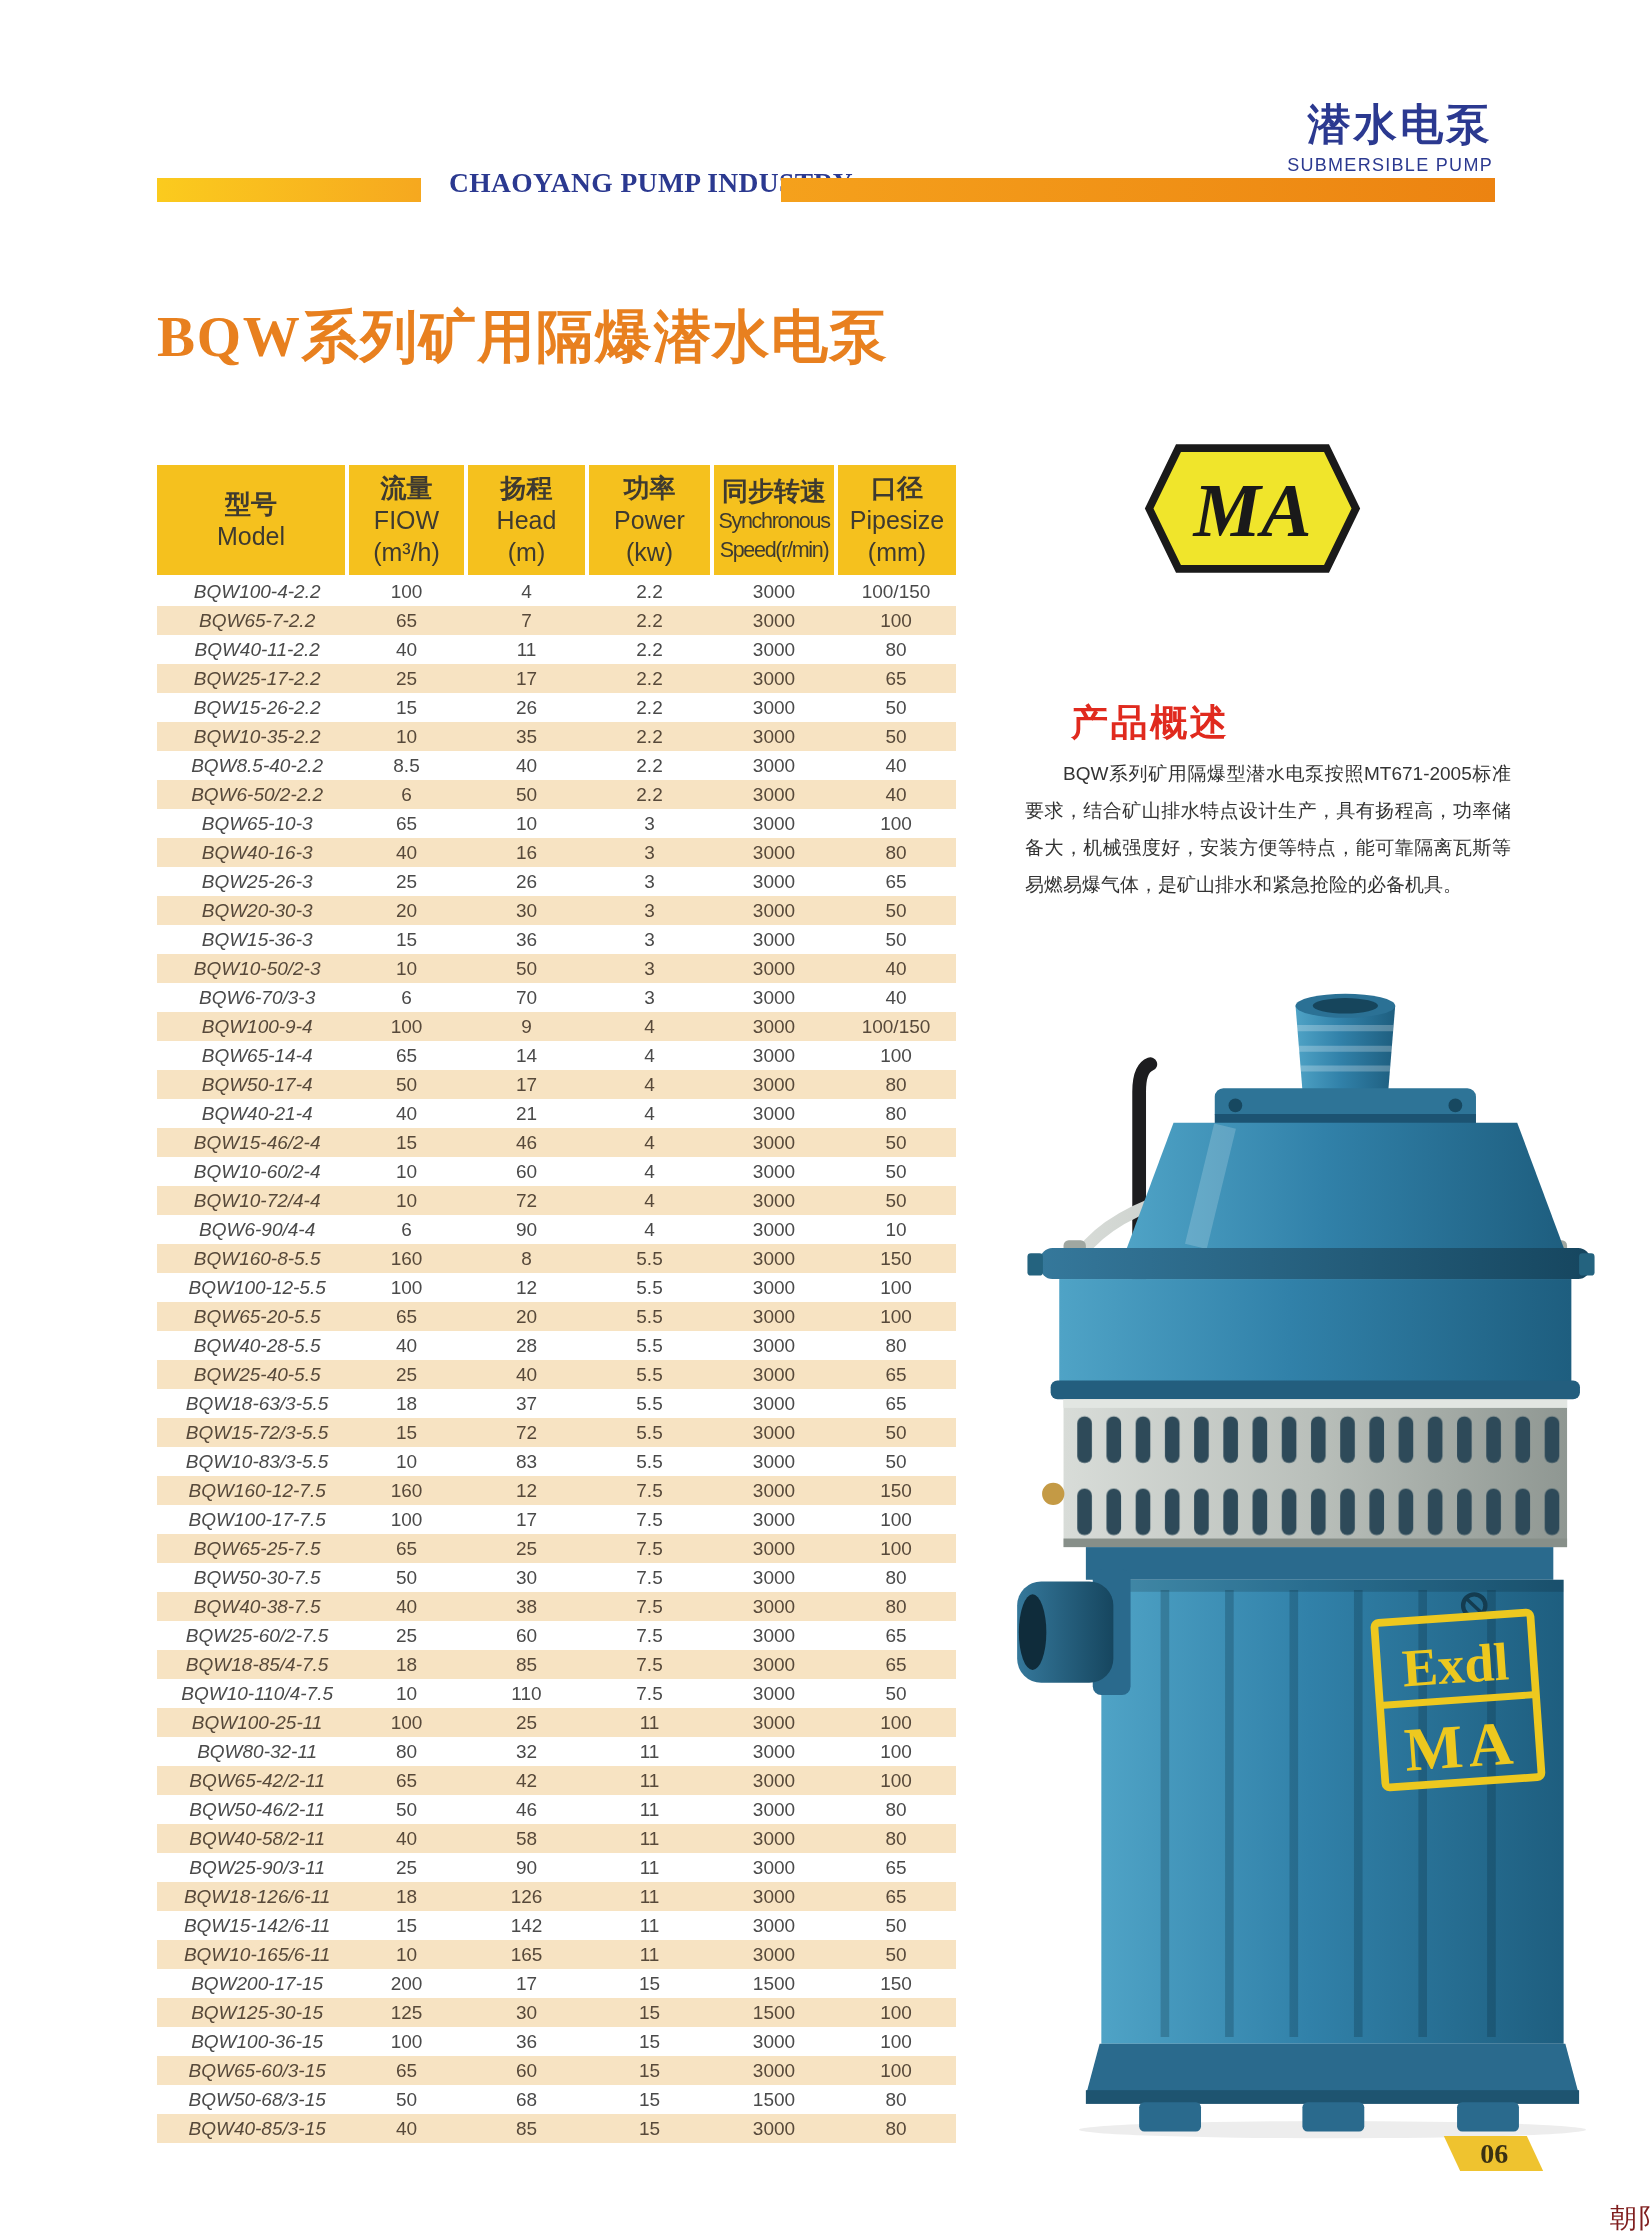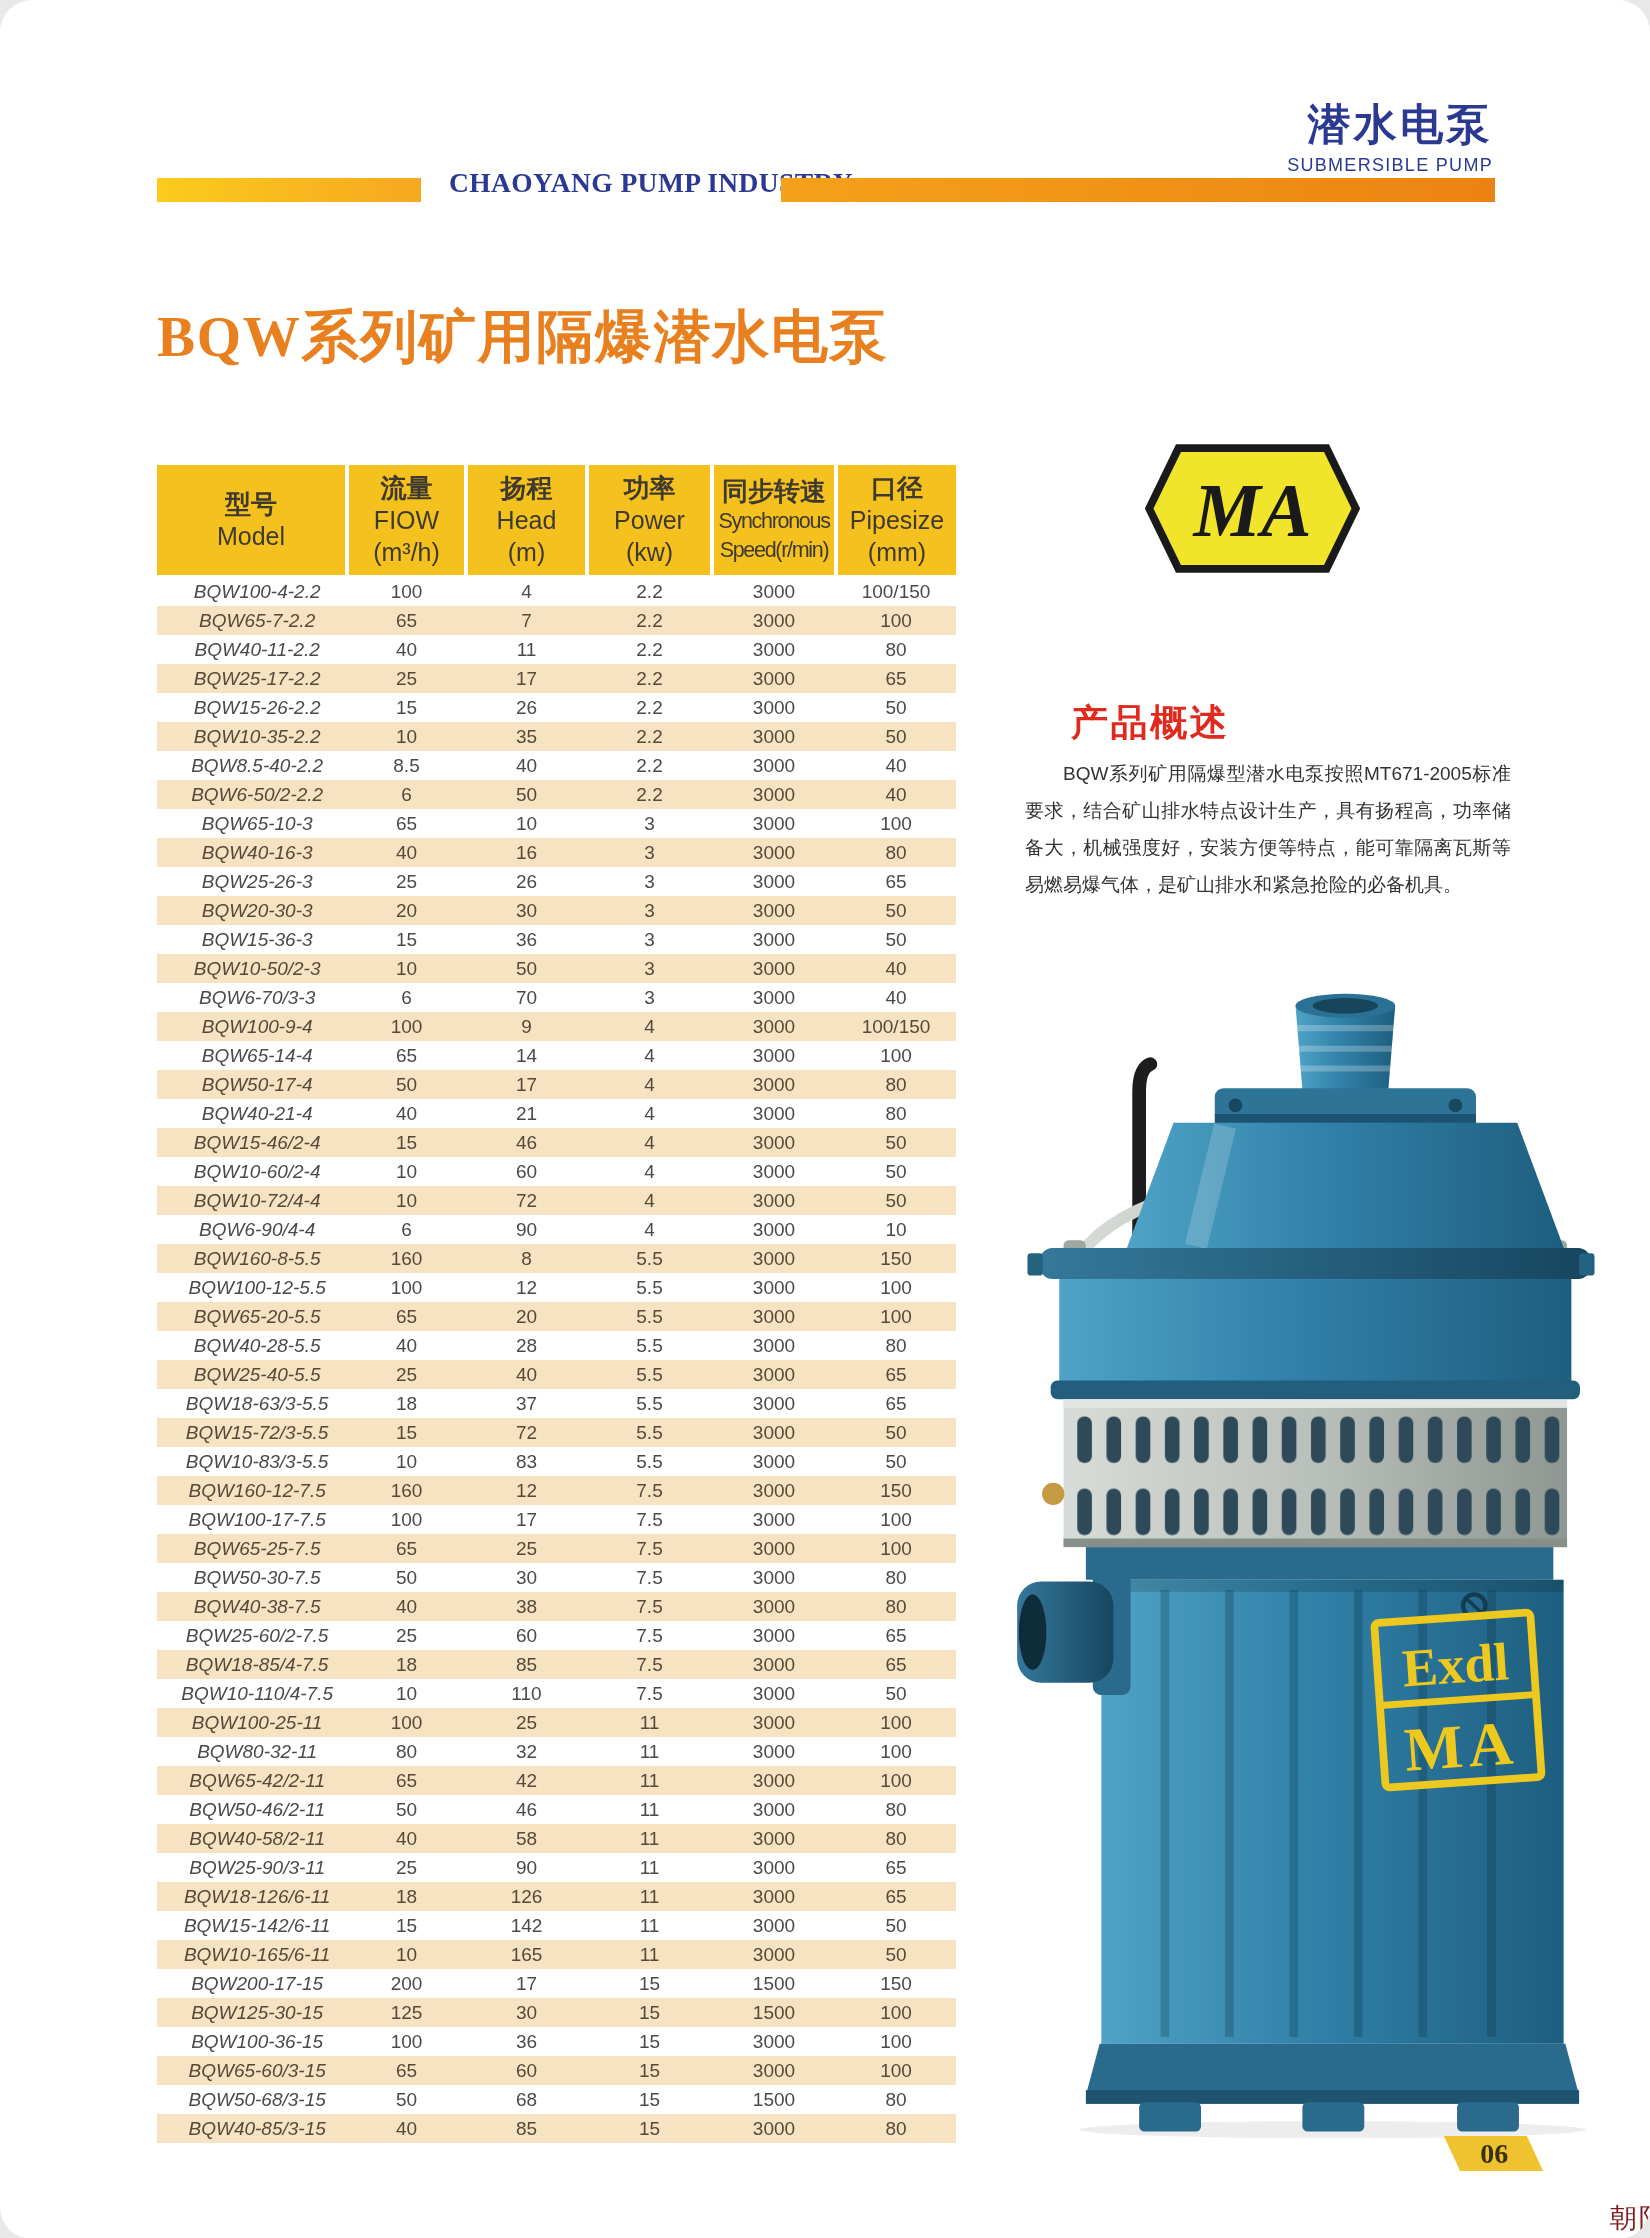--- a/index.html
+++ b/index.html
@@ -1,20 +1,19 @@
 <!DOCTYPE html>
 <html style="font-size:13.8px"><head>
 <meta charset="utf-8">
 <style>
   html,body{margin:0;padding:0;background:#e8e8e8;}
   .page{
     position:relative;width:1650px;height:2239px;margin:0 auto;
     background:#ffffff;overflow:hidden;
     font-family:"Liberation Sans",sans-serif;
-    border-radius:32px;
   }
   
   .logo-zh{
     position:absolute;top:96px;right:157px;
     font-size:43px;font-weight:bold;color:#2b3990;letter-spacing:3.4px;
     font-family:"Liberation Sans",sans-serif;
   }
   .logo-en{
     position:absolute;top:155px;right:157px;
     font-size:18px;color:#2b3990;letter-spacing:1.3px;

